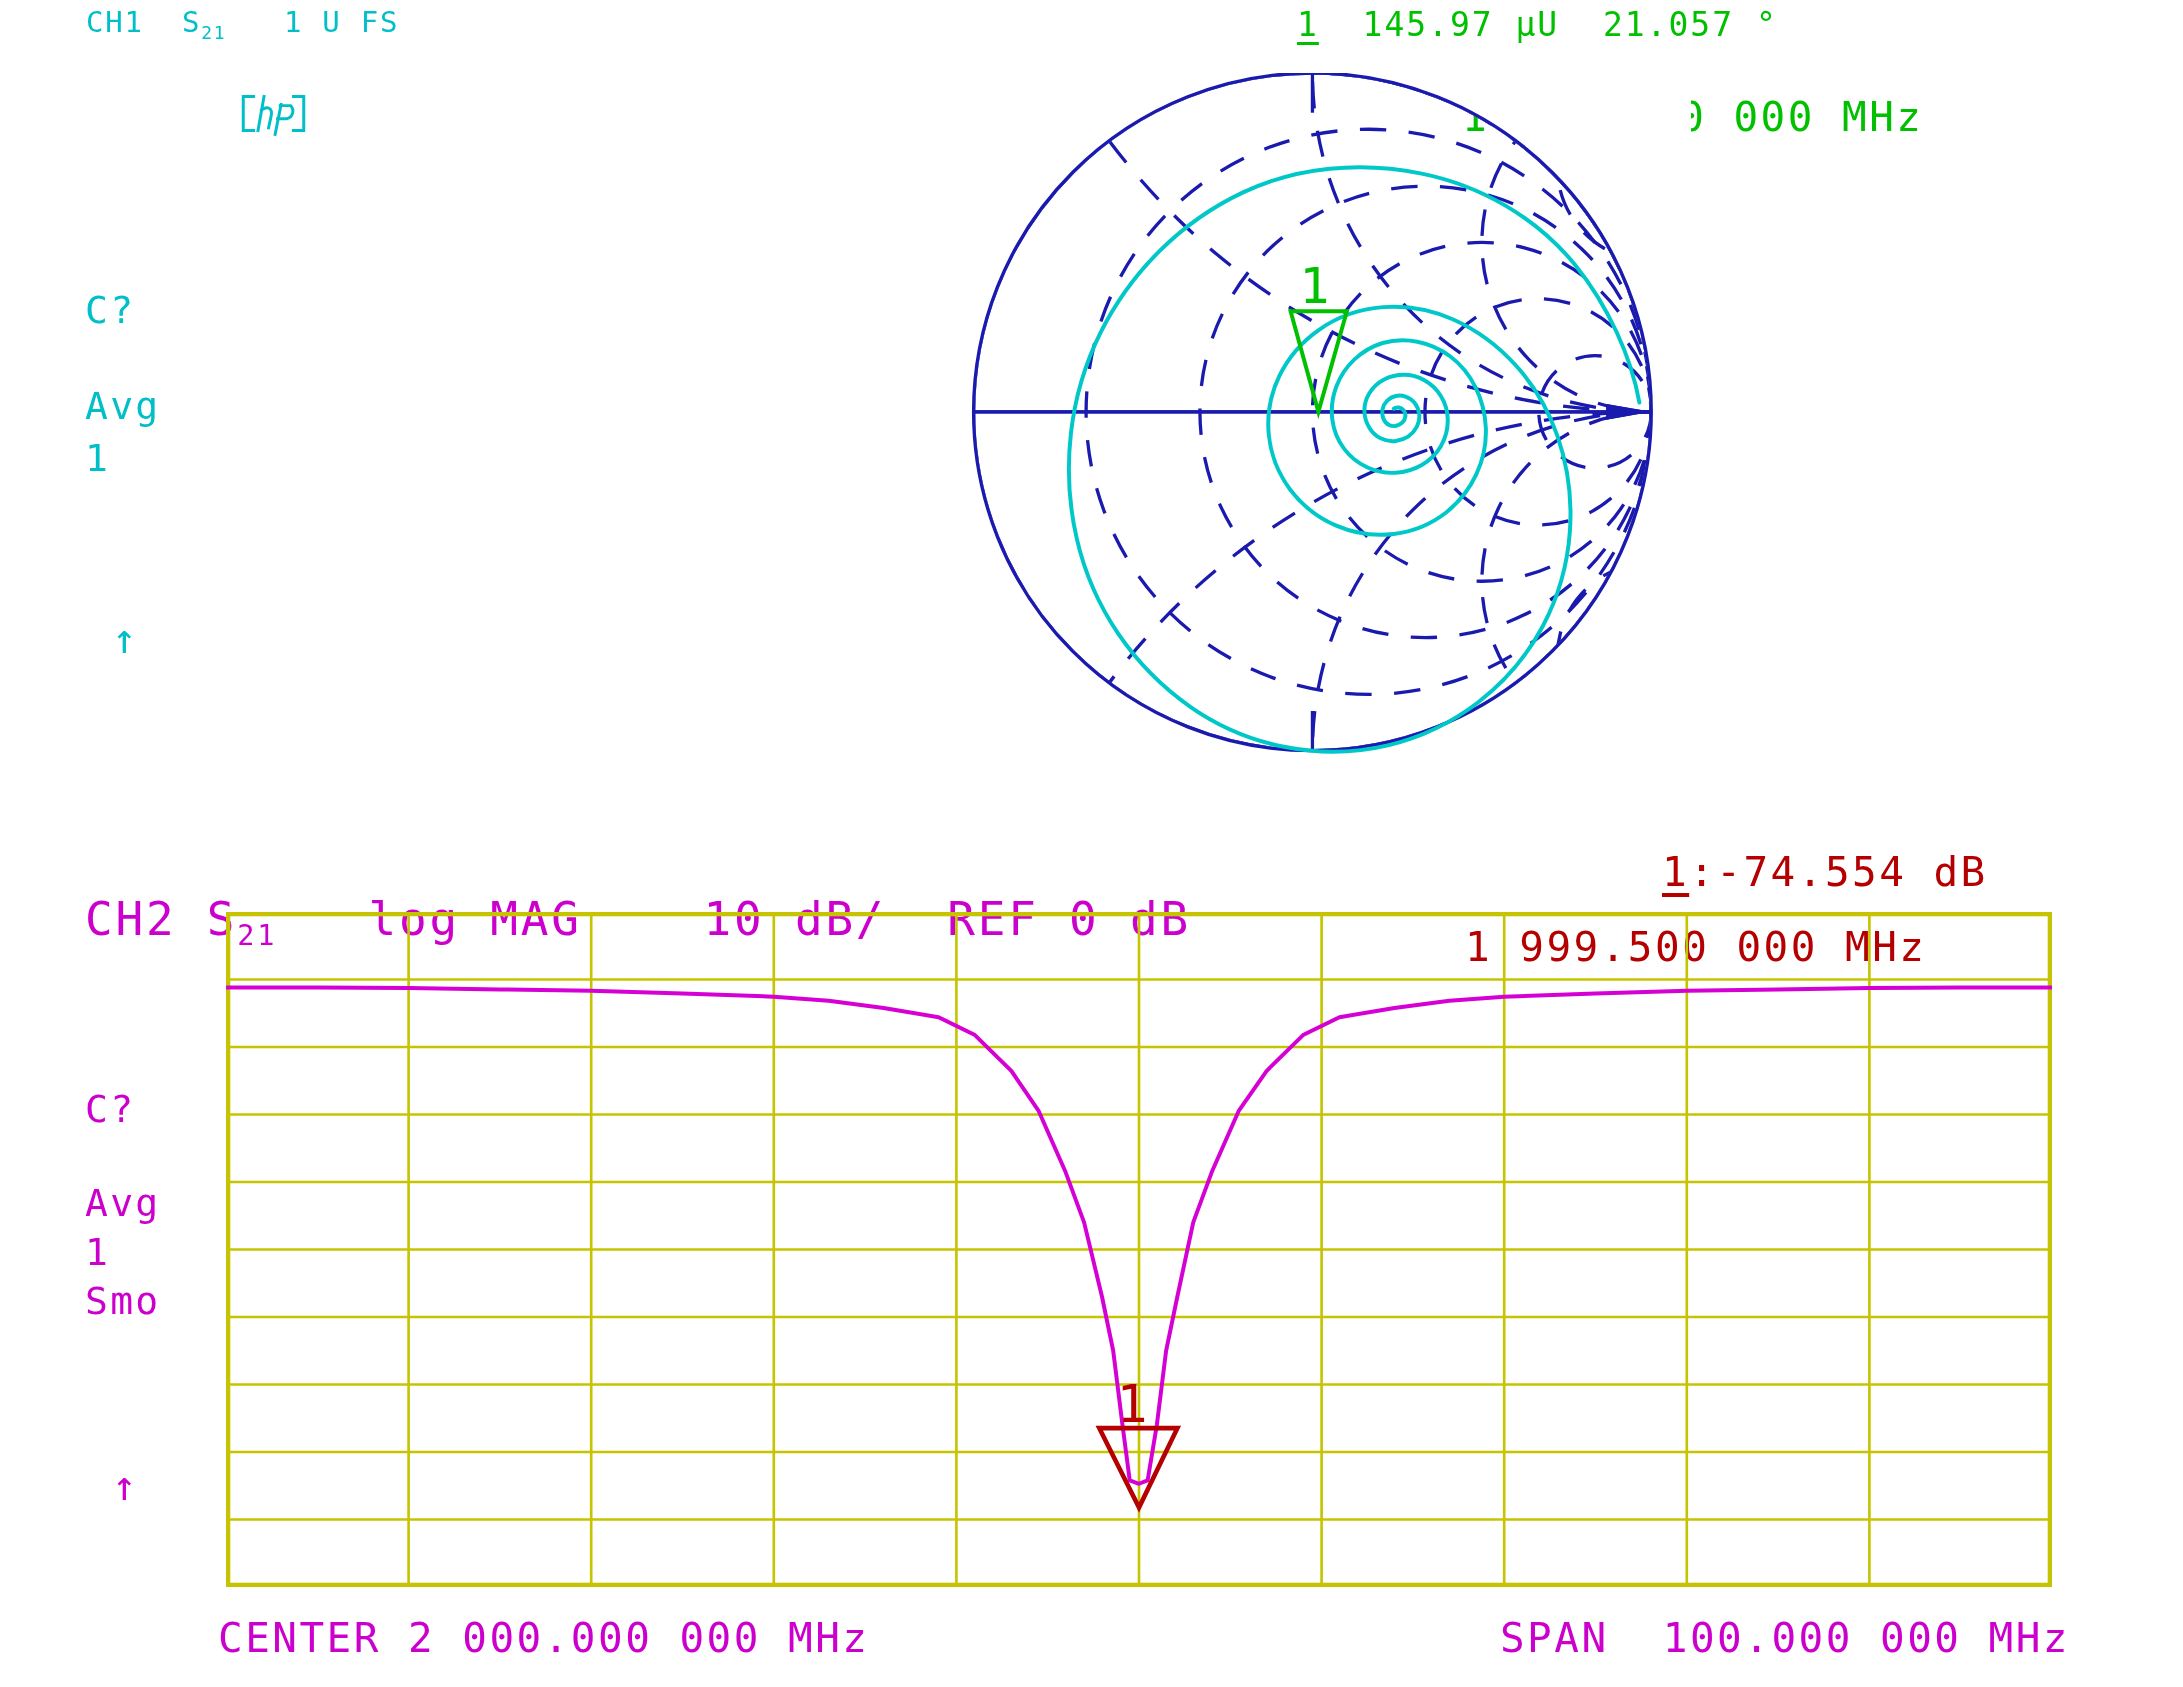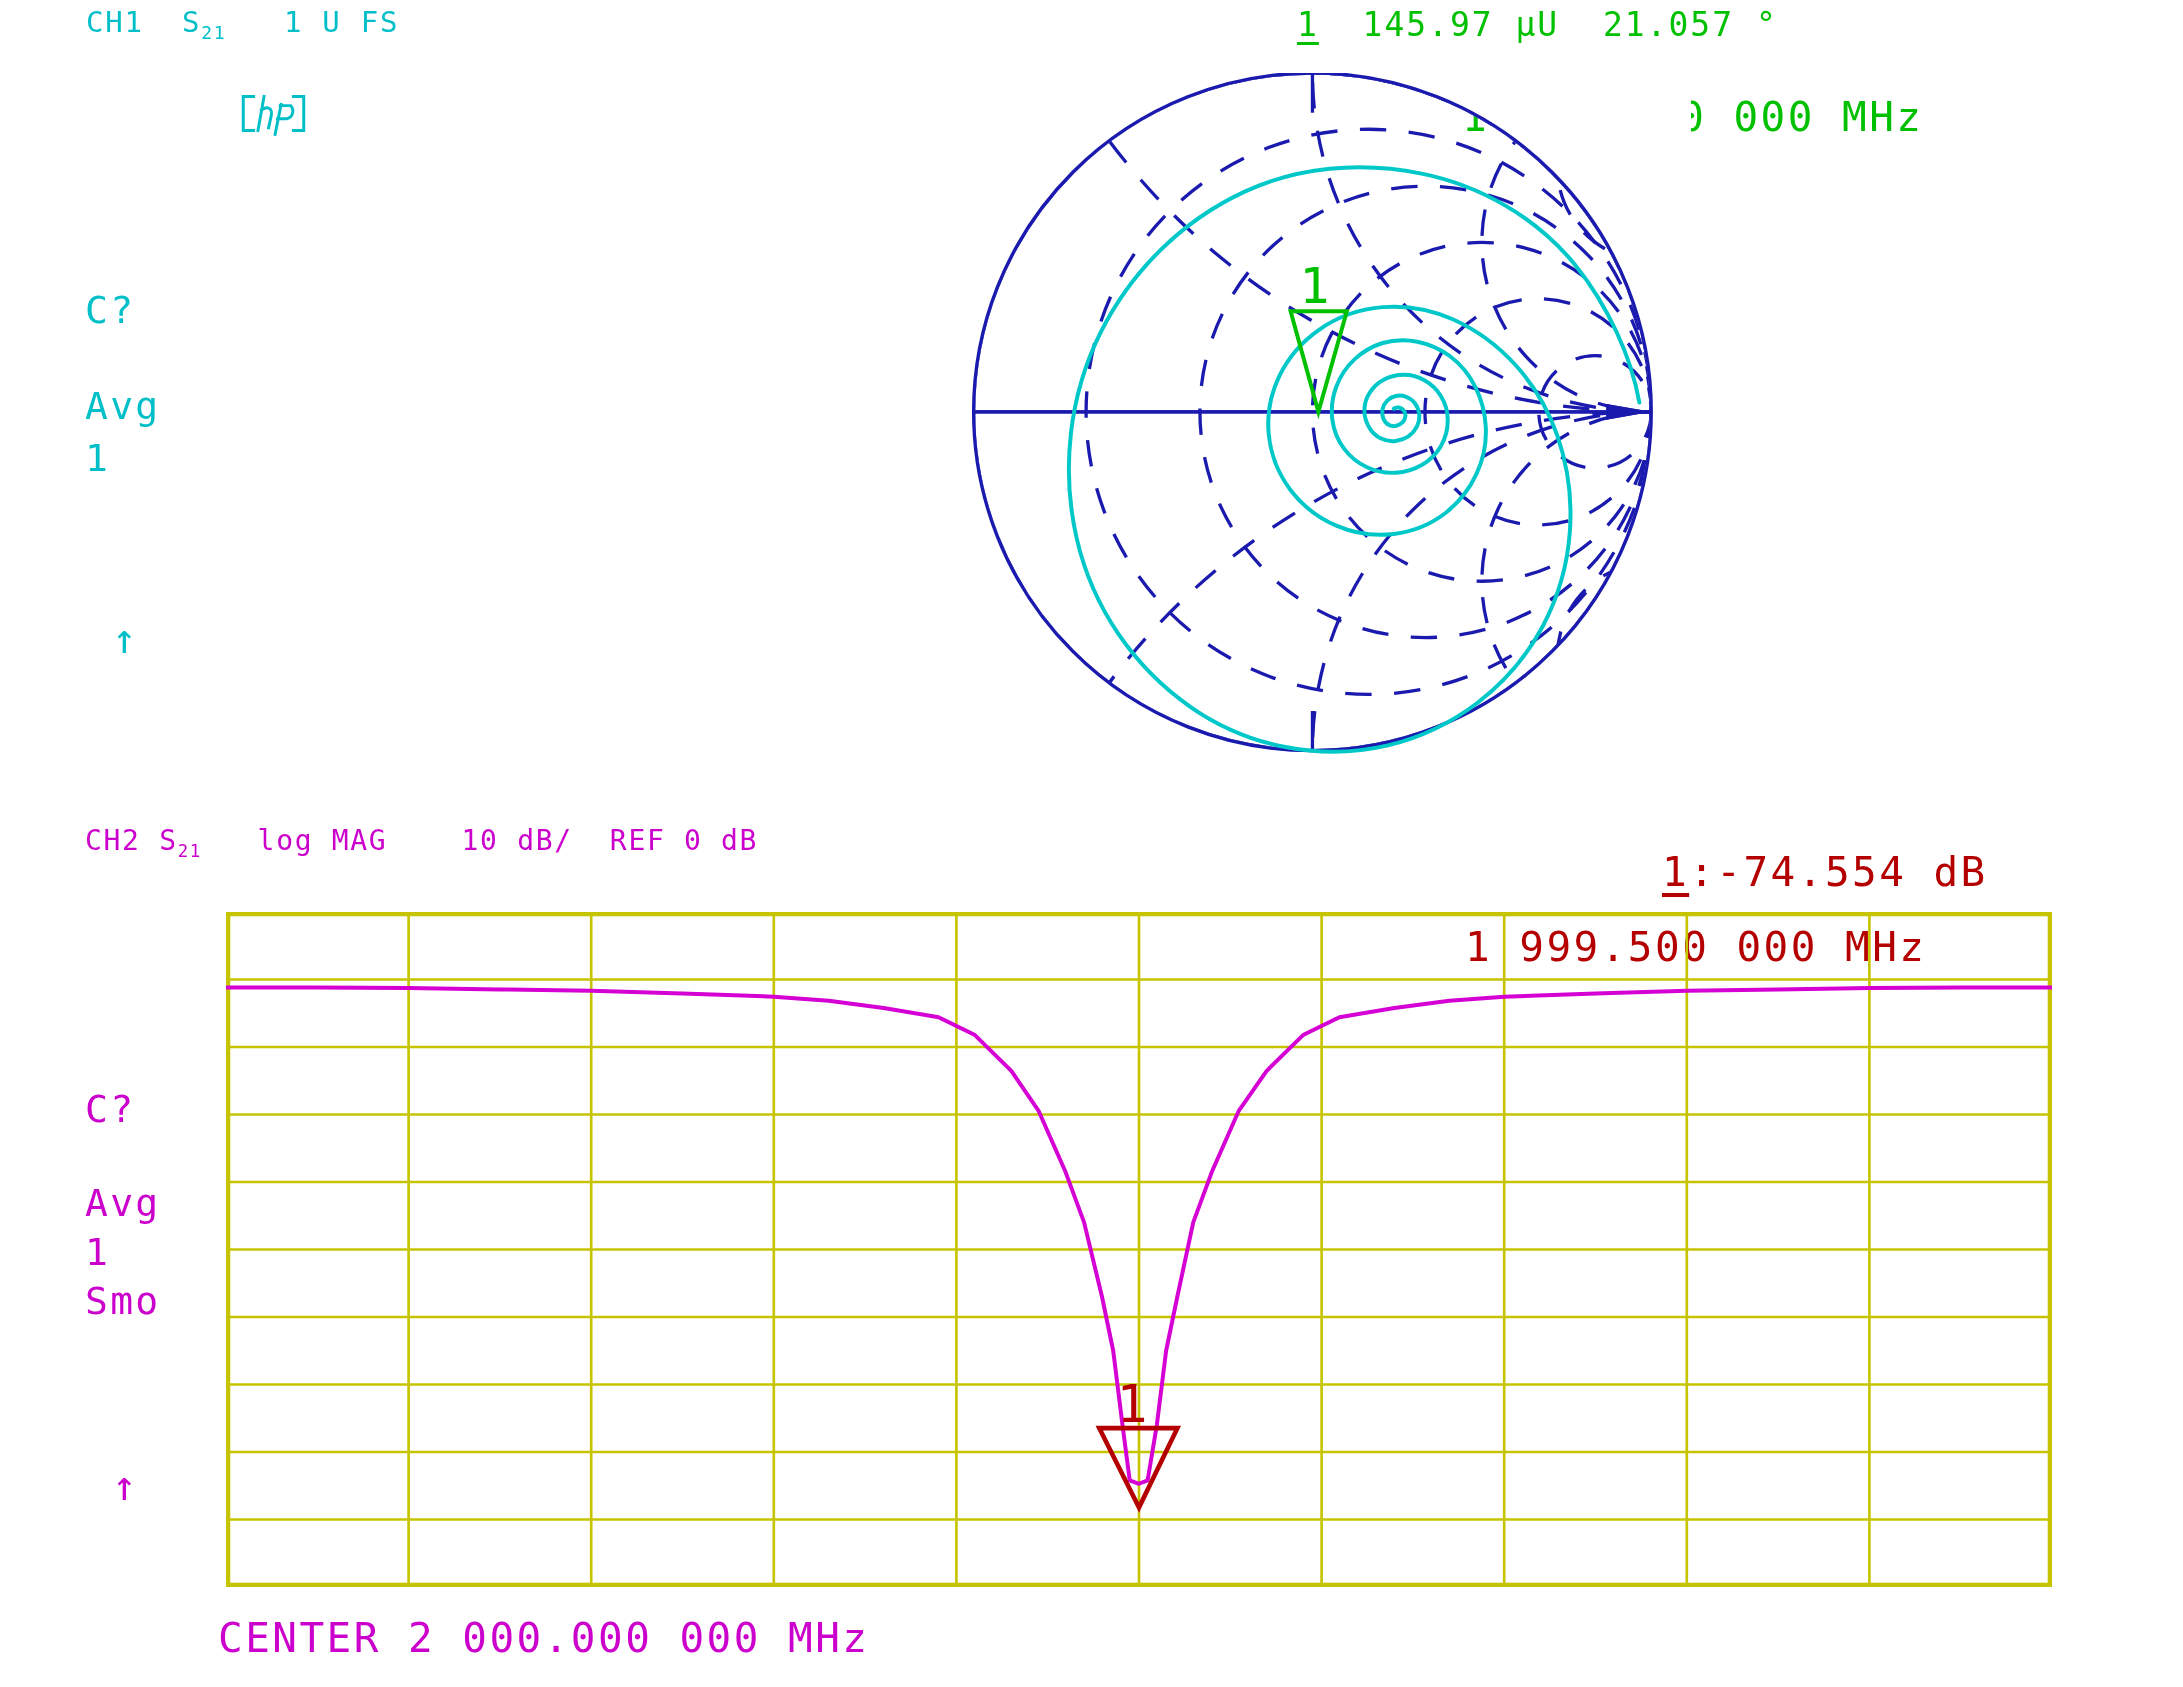--- a/index.html
+++ b/index.html
@@ -13,21 +13,21 @@
   .mono{font-family:"DejaVu Sans Mono","Liberation Mono",monospace;letter-spacing:0.06em;}
   .sub{font-size:0.62em;vertical-align:sub;}
   .u{text-decoration:underline;text-underline-offset:0.18em;}
   #ch1-header{left:86px;top:5.3px;font-size:29px;white-space:pre;}
   #hp-logo{left:238px;top:91px;width:71px;height:45px;}
   #ch1-side{left:85px;top:284px;font-size:38px;line-height:52px;}
   #ch1-arrow{left:112px;top:615px;font-size:41px;}
   #ch1-marker-val{left:1297px;top:5.3px;font-size:33px;white-space:pre;}
   #ch1-marker-frq{left:1462px;top:93px;font-size:41px;white-space:pre;}
   #smith{left:963px;top:73px;width:728px;height:728px;}
-  #ch2-header{left:85px;top:824px;font-size:28px;white-space:pre;}
+  #ch2-header{left:85px;top:892px;font-size:46px;white-space:pre;}
   #ch2-marker-dB{left:1624px;top:848px;font-size:41px;white-space:pre;margin-left:38px;}
   #ch2-side{left:85px;top:1085px;font-size:38px;line-height:49px;}
   #ch2-arrow{left:112px;top:1462px;font-size:41px;}
   #ch2-marker-frq{left:1465px;top:923px;font-size:41px;white-space:pre;}
   #plot{left:226px;top:912px;width:1826px;height:675px;}
   #ch2-footer{left:218px;top:1614px;width:1852px;font-size:41px;
               display:flex;justify-content:space-between;white-space:pre;}
   .nb{white-space:pre;}
 </style>
 </head>
@@ -206,14 +206,15 @@
            L2346,117 L2484,115 L2622,114 L2760,114"></path>
 
   <g id="logmag-marker">
     <polygon points="1320,780 1438,780 1380,900" fill="none" stroke="#B40000" stroke-width="7"></polygon>
   </g>
   <text x="1346" y="770" fill="#B40000" font-size="78" font-family="DejaVu Sans Mono, monospace">1</text>
 </svg>
 
 <div class="abs mono ch2c" id="ch2-footer">
   <span class="nb">CENTER 2 000.000 000 MHz</span>
+  <span class="nb">SPAN  100.000 000 MHz</span>
 </div>
 
 
 </body></html>

